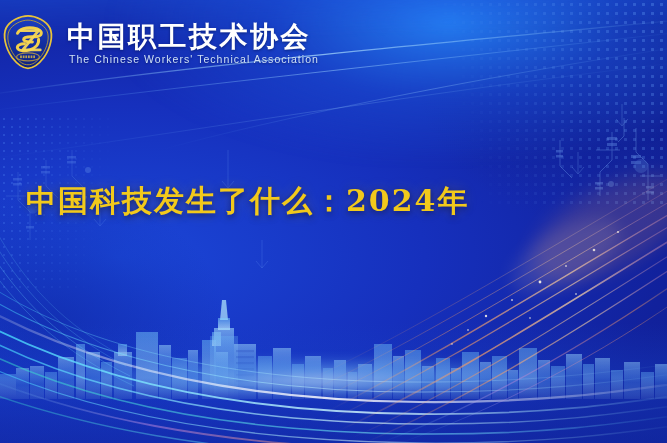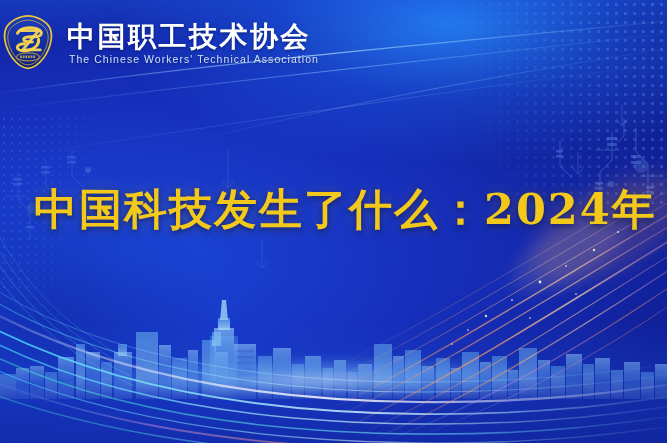--- a/index.html
+++ b/index.html
@@ -85,26 +85,25 @@
     text-shadow:0 1px 2px rgba(0,20,90,.6);
   }
 
   
   .title{
     position:absolute;
     left:26px;top:181px;
     z-index:30;
     color:#f2c91b;
     font-family:"DejaVu Serif","Liberation Serif",serif;
-    font-size:43px;
+    font-size:30px;
     font-weight:bold;
     letter-spacing:2px;
     white-space:nowrap;
     text-shadow:0 2px 6px rgba(5,15,80,.75), 0 0 14px rgba(250,200,40,.22);
-    margin-left:8px;
   }
 
   
   .city-glow{
     position:absolute;left:0;bottom:52px;width:100%;height:34px;
     background:radial-gradient(55% 100% at 48% 70%, rgba(225,248,255,.95) 0%, rgba(140,220,255,.5) 30%, rgba(60,150,255,0) 72%);
     filter:blur(5px);
     z-index:12;
   }
   .bottom-haze{

